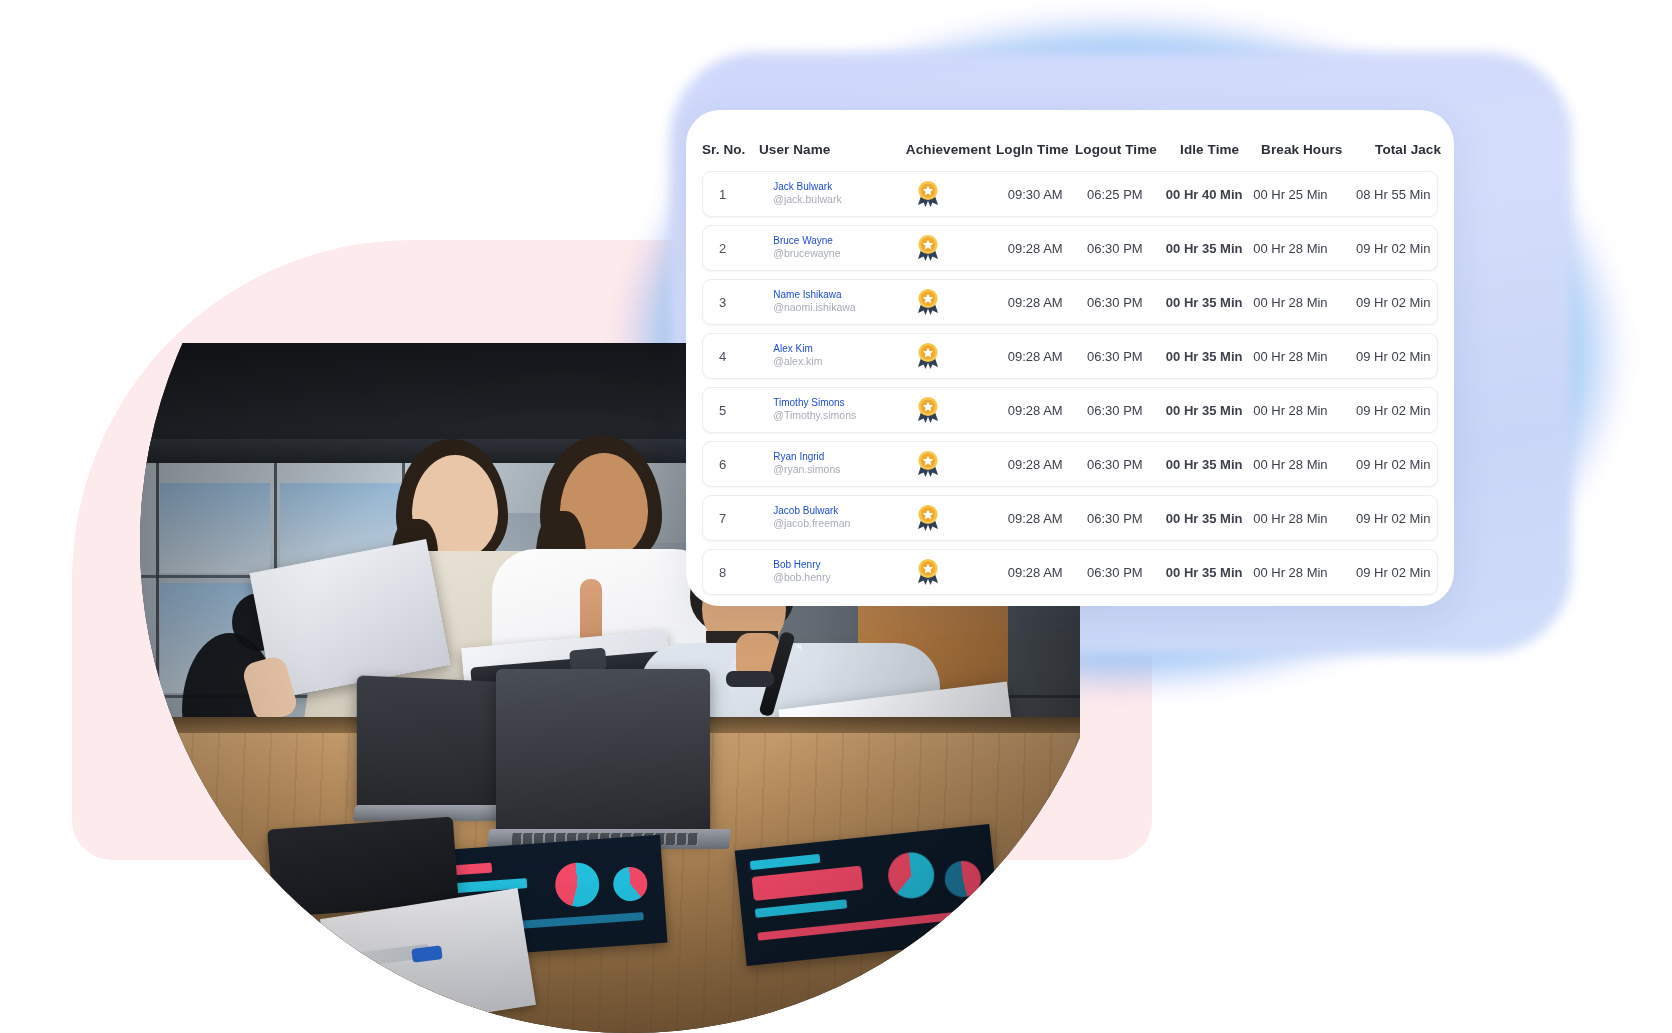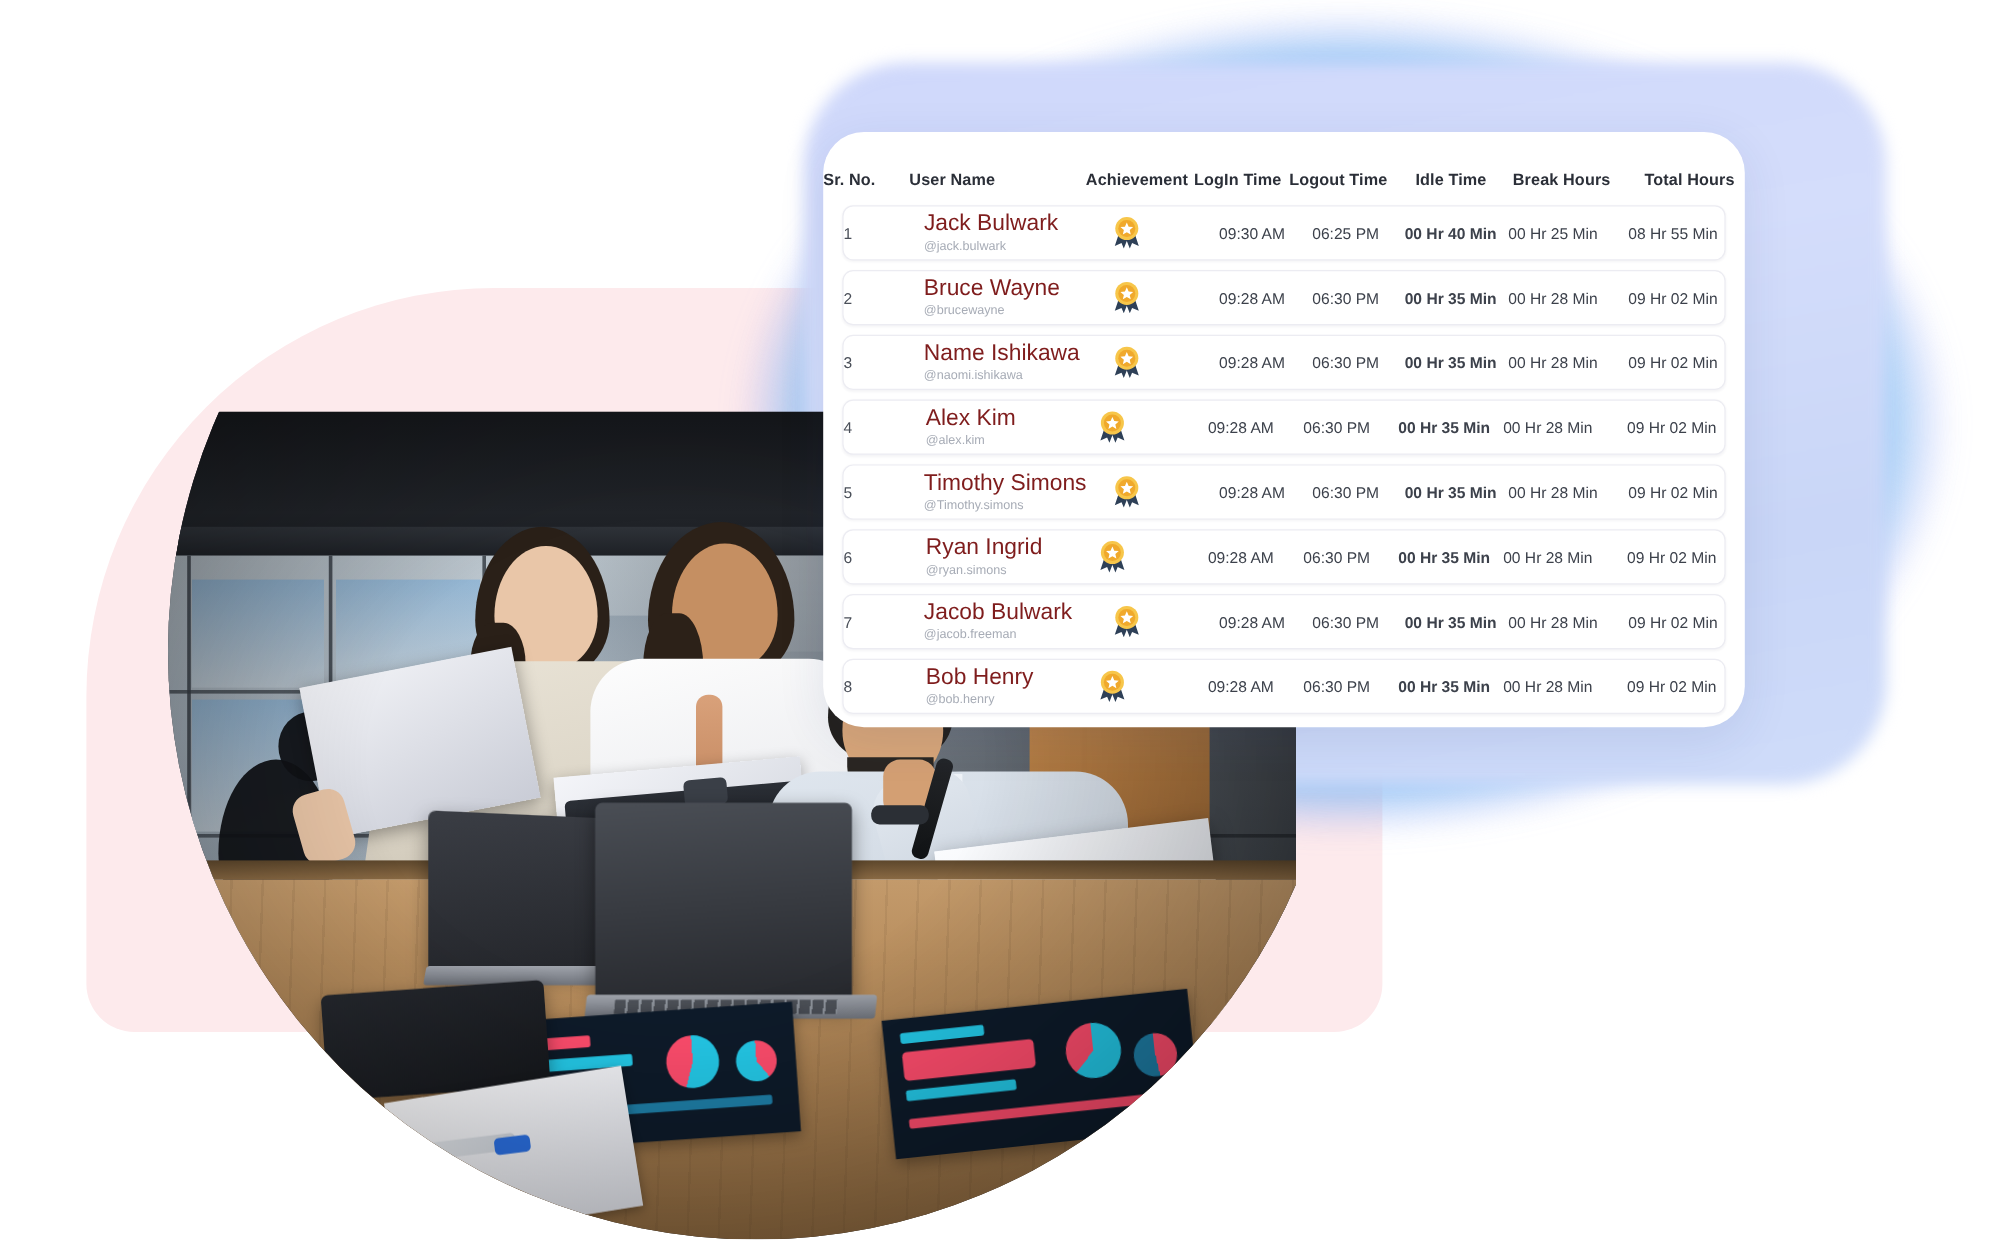--- a/index.html
+++ b/index.html
@@ -99,40 +99,40 @@
     align-items: center;
     height: 44px;
     margin: 0 16px 8px 16px;
     background: #ffffff;
     border: 1px solid #ececf2;
     border-radius: 9px;
     box-shadow: 0 1px 2px rgba(35,45,80,0.05);
   }
 
   
-  .c-sr     { width: 78px;  box-sizing: border-box; }
+  .c-sr     { width: 78px;  padding-left: 16px; box-sizing: border-box; }
   .c-user   { width: 112px; }
   .c-ach    { width: 92px; margin-left: 44px;  }
   .c-login  { width: 90px;  text-align: center; }
   .c-logout { width: 92px;  text-align: center; }
   .c-idle   { width: 112px; text-align: center; font-weight: bold; }
   .c-break  { width: 110px; text-align: left; }
   .c-total  { width: 100px; text-align: center; }
 
   .cell {
     font-size: 13px;
     color: #3c414b;
   }
   .sr-num {
     font-size: 13px;
     color: #4a4f59;
   }
   .uname {
-    font-size: 19px;
-    color: #7f1d1d;
+    font-size: 10px;
+    color: #1d4ed8;
     line-height: 1.25;
     white-space: nowrap;
   }
   .uhandle {
     font-size: 10.5px;
     color: #a7acb6;
     line-height: 1.3;
     white-space: nowrap;
   }
 
@@ -388,21 +388,21 @@
   <div class="dash-card">
 
     <div class="table-head">
       <div class="th c-sr">Sr. No.</div>
       <div class="th c-user">User Name</div>
       <div class="th c-ach">Achievement</div>
       <div class="th c-login">LogIn Time</div>
       <div class="th c-logout">Logout Time</div>
       <div class="th c-idle">Idle Time</div>
       <div class="th c-break">Break Hours</div>
-      <div class="th c-total">Total Hours</div>
+      <div class="th c-total">Total Jack</div>
     </div>
 
     <div class="rows" id="rows-container">
   <div class="row">
     <div class="sr-num c-sr">1</div>
     <div class="c-user">
       <div class="uname">Jack Bulwark</div>
       <div class="uhandle">@jack.bulwark</div>
     </div>
     <div class="c-ach">

